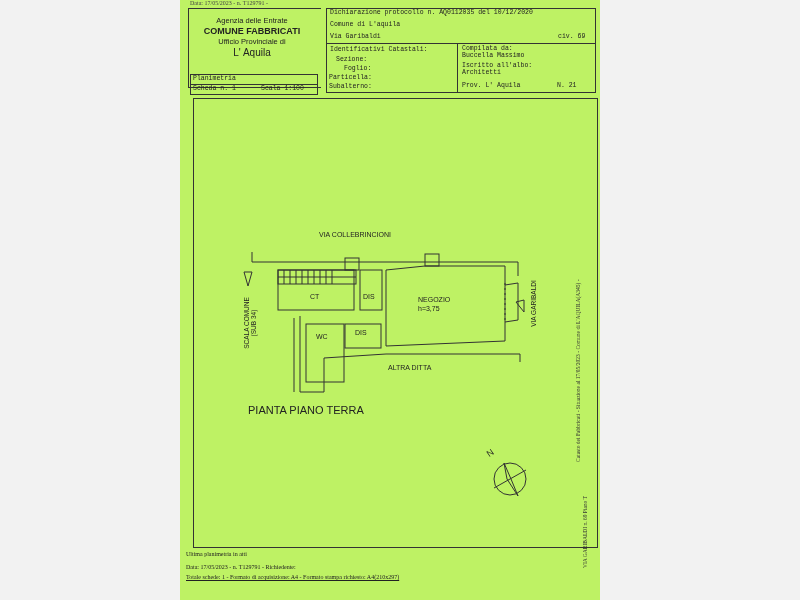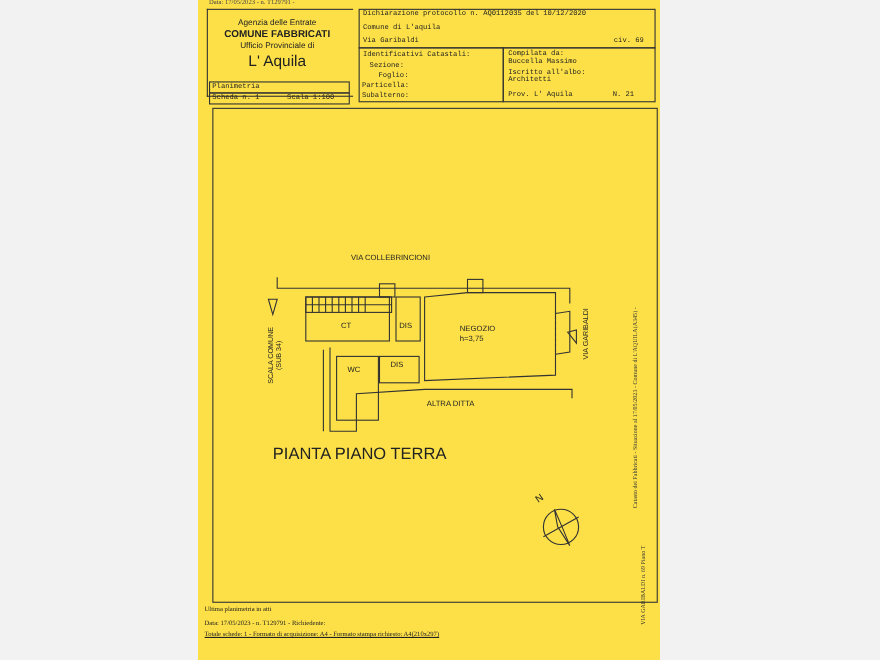--- a/index.html
+++ b/index.html
@@ -1,24 +1,24 @@
 <!DOCTYPE html>
 <html><head>
   <meta charset="utf-8">
   <style>
     html, body { margin:0; padding:0; }
     body { width:800px; height:600px; background:#f2f2f2; position:relative; overflow:hidden; font-family:"Liberation Sans", sans-serif; }
-    .page { position:absolute; left:180px; top:0; width:420px; height:600px; background:#fde047; }
+    .page { position:absolute; left:180px; top:0; width:420px; height:600px; background:#bef264; }
     .topline { position:absolute; left:10px; top:0px; font-family:"Liberation Serif", serif; font-size:6px; color:#444; }
     .mono { font-family:"Liberation Mono", monospace; font-size:6.5px; color:#222; }
     .agency { position:absolute; left:12px; top:16px; width:120px; text-align:center; color:#222; }
     .agency .l1 { font-size:7.5px; }
     .agency .l2 { font-size:9px; font-weight:bold; margin-top:1px; }
     .agency .l3 { font-size:7.5px; margin-top:1px; }
-    .agency .l4 { font-size:14px; margin-top:1px; }
+    .agency .l4 { font-size:10px; margin-top:1px; }
     .box { position:absolute; border:1px solid #333; }
     .row { position:absolute; }
     .plan-frame { position:absolute; left:13px; top:98px; width:403px; height:448px; border:1px solid #333; }
     .footer { position:absolute; left:6px; font-family:"Liberation Serif", serif; font-size:6px; color:#222; }
     .side { position:absolute; left:395px; top:462px; transform-origin:left top; transform:rotate(-90deg); font-family:"Liberation Serif", serif; font-size:5.5px; color:#333; white-space:nowrap; }
     .side2 { left:402px; top:568px; }
     .lbl { position:absolute; font-size:7px; color:#222; }
     svg { position:absolute; left:0; top:0; }
   </style>
 </head>
@@ -112,21 +112,21 @@
   </svg>
 
   <div class="lbl" style="left:139px;top:231px;font-size:7px;">VIA COLLEBRINCIONI</div>
   <div class="lbl" style="left:130px;top:293px;">CT</div>
   <div class="lbl" style="left:183px;top:293px;">DIS</div>
   <div class="lbl" style="left:238px;top:296px;">NEGOZIO</div>
   <div class="lbl" style="left:238px;top:305px;">h=3,75</div>
   <div class="lbl" style="left:136px;top:333px;">WC</div>
   <div class="lbl" style="left:175px;top:329px;">DIS</div>
   <div class="lbl" style="left:208px;top:364px;">ALTRA DITTA</div>
-  <div class="lbl" style="left:68px;top:404px;font-size:15px;">PIANTA PIANO TERRA</div>
+  <div class="lbl" style="left:68px;top:404px;font-size:11px;">PIANTA PIANO TERRA</div>
   <div class="lbl" style="left:307px;top:448px;font-size:9px;transform:rotate(-35deg);">N</div>
 
   <div class="lbl" style="left:40px;top:316px;width:60px;text-align:center;font-size:6.5px;transform:rotate(-90deg);">
     <div>SCALA COMUNE</div>
     <div>(SUB 34)</div>
   </div>
   <div class="lbl" style="left:330px;top:300px;font-size:6.5px;transform:rotate(-90deg);white-space:nowrap;">VIA GARIBALDI</div>
 
   <div class="side">Catasto dei Fabbricati - Situazione al 17/05/2023 - Comune di L'AQUILA(A345) -</div>
   <div class="side side2">VIA GARIBALDI n. 69 Piano T</div>

